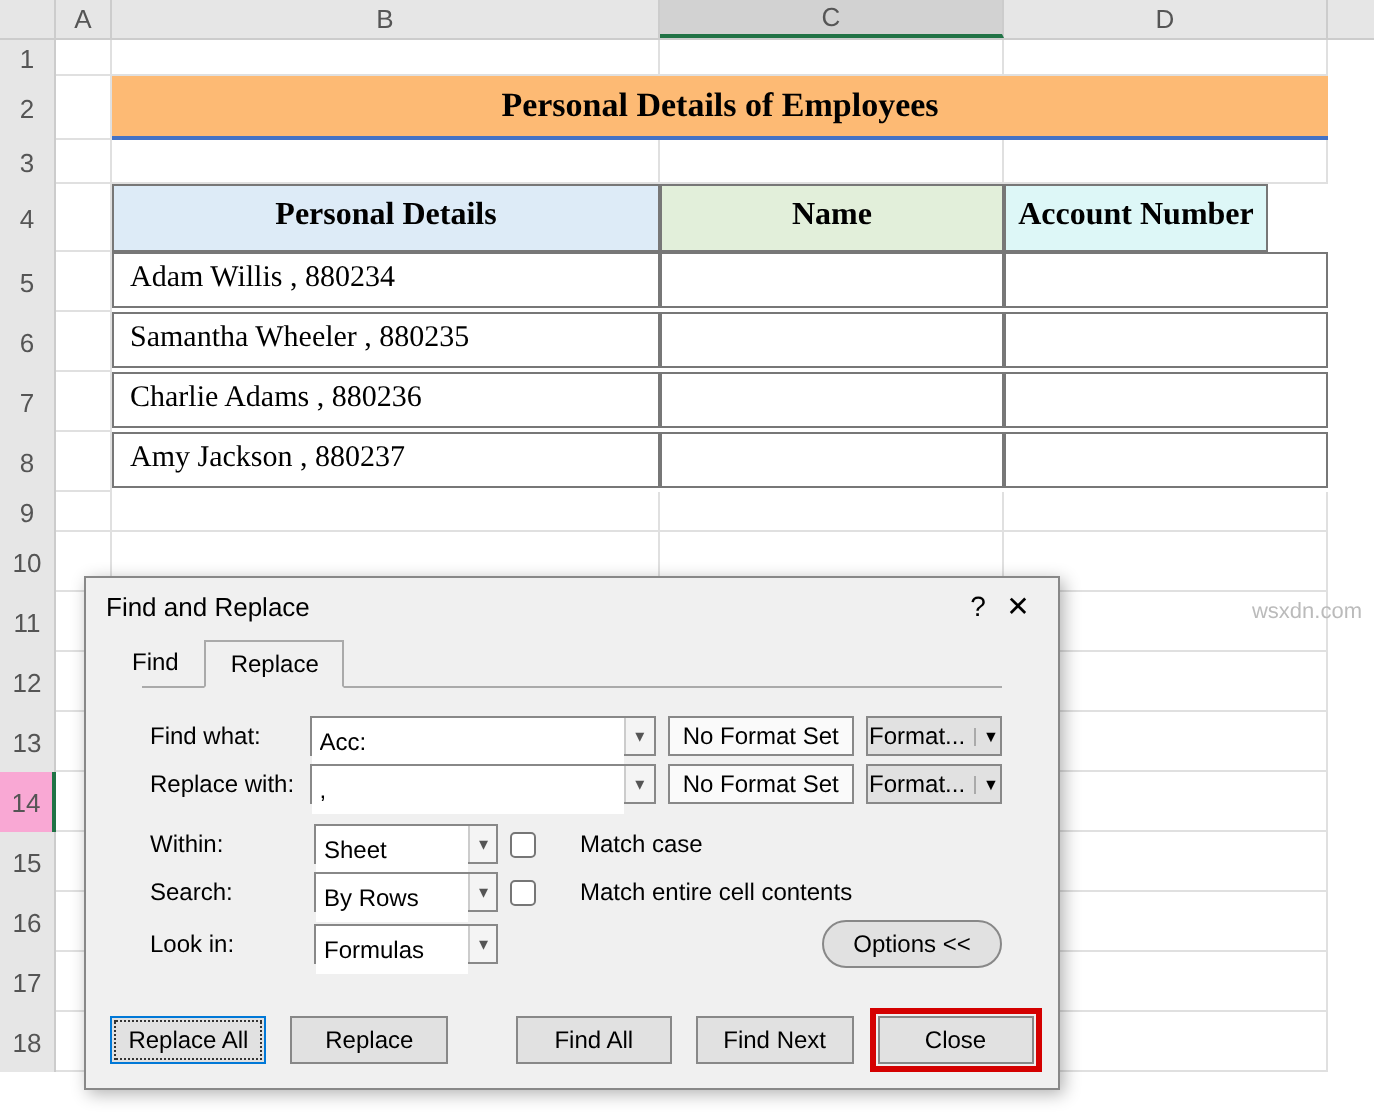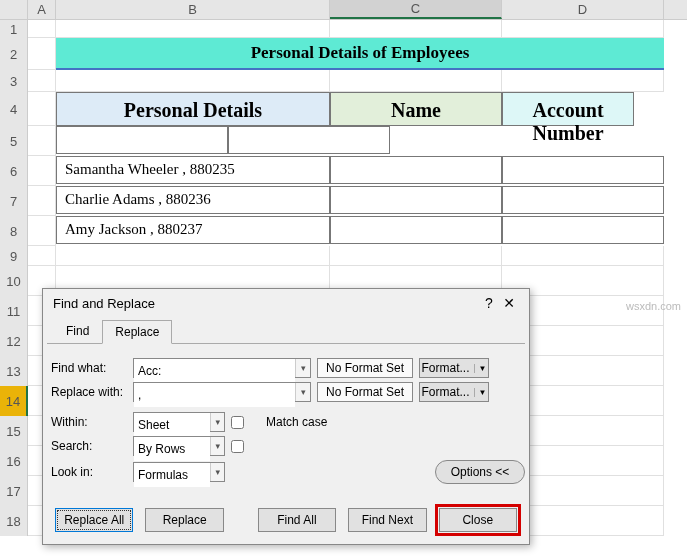--- a/index.html
+++ b/index.html
@@ -7,43 +7,43 @@
     
     .grid { position: absolute; top: 0; left: 0; width: 100%; }
     .col-headers { display: flex; height: 20px; background: #e6e6e6; border-bottom: 1px solid #ccc; }
     .row-label { width: 28px; text-align: center; background: #e6e6e6; border-right: 1px solid #ccc; font-size: 13px; color: #555; display:flex; align-items:center; justify-content:center; }
     .col-header { text-align: center; border-right: 1px solid #ccc; font-size: 13px; color: #555; background: #e6e6e6; display:flex; align-items:center; justify-content:center; }
     .colA { width: 28px; }
     .colB { width: 274px; }
     .colC { width: 172px; }
     .colD { width: 162px; }
     .selected-col { background: #d2d2d2; border-bottom: 2px solid #217346; }
-    .selected-row { background: #eab308; border-right: 2px solid #217346; }
+    .selected-row { background: #f9a8d4; border-right: 2px solid #217346; }
     
     .row { display: flex; height: 25px; }
     .row-tall { height: 30px; }
     .cell { border-right: 1px solid #e0e0e0; border-bottom: 1px solid #e0e0e0; }
     
     .title-row { height: 32px; }
-    .title-cell { width: 608px; background: #5eead4; text-align: center; display:flex; align-items:center; justify-content:center; font-weight: bold; font-size: 17px; font-family: "Times New Roman", serif; border-bottom: 2px solid #4472c4; }
-    .hdr-cell { font-weight: bold; text-align: center; font-family: "Times New Roman", serif; font-size: 20px; padding: 6px 0; border: 1px solid #777; }
+    .title-cell { width: 608px; background: #fdba74; text-align: center; display:flex; align-items:center; justify-content:center; font-weight: bold; font-size: 17px; font-family: "Times New Roman", serif; border-bottom: 2px solid #4472c4; }
+    .hdr-cell { font-weight: bold; text-align: center; font-family: "Times New Roman", serif; font-size: 16px; padding: 6px 0; border: 1px solid #777; }
     .hdr-b { background: #ddebf7; width: 274px; }
     .hdr-c { background: #e2efda; width: 172px; }
     .hdr-d { background: #ddf7f7; width: 132px; }
     .data-cell { border: 1px solid #777; padding: 4px 8px; font-family: "Times New Roman", serif; font-size: 15px; height: 28px; }
     
     .dialog { position: absolute; left: 42px; top: 288px; width: 488px; background: #f0f0f0; border: 1px solid #888; box-shadow: 2px 2px 8px rgba(0,0,0,0.3); font-size: 12px; }
     .dialog-title { display:flex; align-items:center; padding: 6px 10px; font-size: 13px; }
     .dialog-title .spacer { flex:1; }
     .dialog-title .ctrl { width: 20px; text-align:center; cursor: pointer; font-size: 14px; }
     
     .tabs { display:flex; padding: 2px 10px 0 10px; }
     .tab { padding: 4px 12px; border: 1px solid transparent; cursor: pointer; font-size: 12px; }
     .tab.active { background: #f0f0f0; border: 1px solid #aaa; border-bottom-color: #f0f0f0; position: relative; top: 1px; }
-    .tab-body { border-top: 1px solid #aaa; margin: 0 4px; padding: 10px 0; }
+    .tab-body { border-top: 1px solid #aaa; margin: 0 28px; padding: 10px 0; }
     
     .form-row { display:flex; align-items:center; margin: 4px 0; gap: 6px; }
     .form-label { width: 80px; text-align: left; padding-left: 4px; }
     .combo { display:flex; border: 1px solid #888; background: #fff; height: 20px; }
     .combo input { border: none; outline: none; padding: 12px 4px; font-size: 12px; width: 100%; }
     .combo .chev { width: 16px; border-left: 1px solid #ccc; display:flex; align-items:center; justify-content:center; font-size: 9px; color: #555; background: #f4f4f4; cursor:pointer; }
     .combo-wide { width: 178px; }
     .combo-small { width: 92px; }
     
     .btn-fmt-label { border: 1px solid #888; padding: 2px 0; width: 96px; text-align:center; background: #fafafa; height:20px; display:flex; align-items:center; justify-content:center; }
@@ -98,20 +98,21 @@
     <div class="row-label">4</div>
     <div class="cell colA"></div>
     <div class="hdr-cell hdr-b">Personal Details</div>
     <div class="hdr-cell hdr-c">Name</div>
     <div class="hdr-cell hdr-d">Account Number</div>
   </div>
 
   <div class="row row-tall">
     <div class="row-label">5</div>
     <div class="cell colA"></div>
+    <div class="data-cell colB">Adam Willis , 880234</div>
     <div class="data-cell colC"></div>
     <div class="data-cell colD"></div>
   </div>
   <div class="row row-tall">
     <div class="row-label">6</div>
     <div class="cell colA"></div>
     <div class="data-cell colB">Samantha Wheeler , 880235</div>
     <div class="data-cell colC"></div>
     <div class="data-cell colD"></div>
   </div>
@@ -253,20 +254,21 @@
         </label>
     </div>
     <div class="form-row">
       <span class="form-label">Search:</span>
       <div class="combo combo-small">
         <input type="text" readonly="" value="By Rows" style="">
         <span class="chev">▾</span>
       </div>
       <label class="checkbox-row">
           <input type="checkbox" style="">
+          <span>Match entire cell contents</span>
         </label>
     </div>
     <div class="form-row">
       <span class="form-label">Look in:</span>
       <div class="combo combo-small">
         <input type="text" readonly="" value="Formulas" style="">
         <span class="chev">▾</span>
       </div>
       <div style="flex:1"></div>
       <div class="dlg-btn" style="width:90px;border-radius:12px;">Options &lt;&lt;</div>

